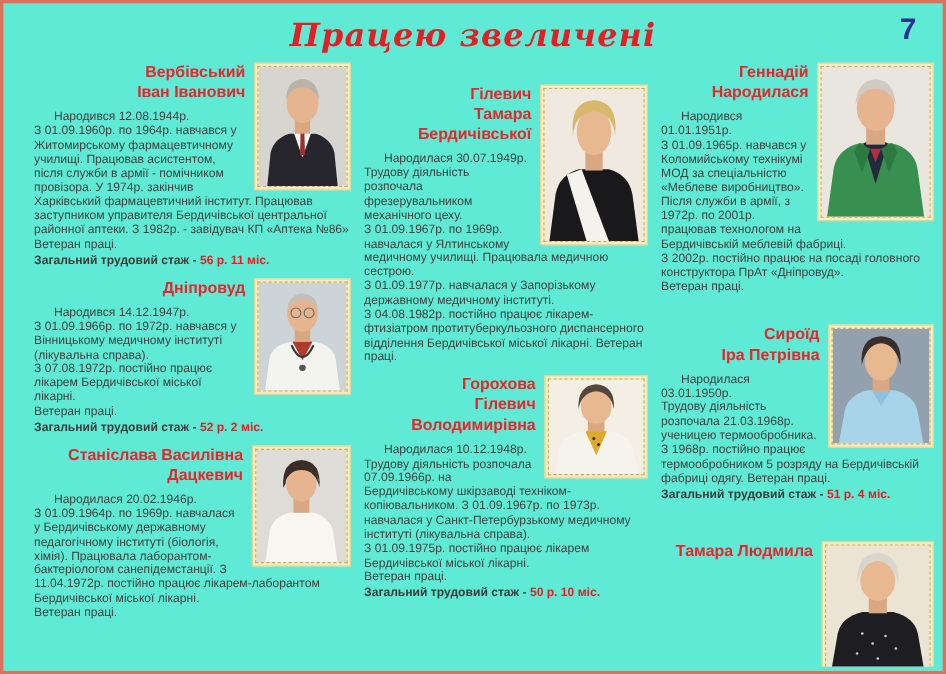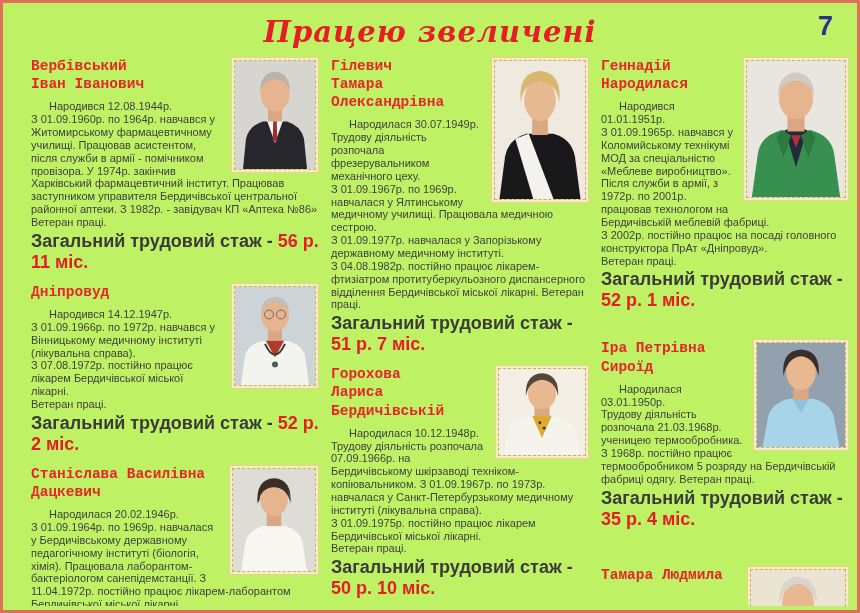--- a/index.html
+++ b/index.html
@@ -1,20 +1,20 @@
 <!DOCTYPE html>
 <html lang="uk"><head>
 <meta charset="utf-8">
 <style>
   * { margin:0; padding:0; box-sizing:border-box; }
   html,body { background:#fff; }
   .page {
     position:relative;
     width:860px; height:613px;
-    background:#bef264;
+    background:#5eead4;
     border:3px solid #e0705c;
     overflow:hidden;
     font-family:"Liberation Sans", sans-serif;
     color:#404040;
   }
   .page-title {
     position:absolute; top:12px; left:0; right:0;
     text-align:center;
     font-family:"DejaVu Serif", serif;
     font-style:italic; font-weight:bold;
@@ -24,34 +24,34 @@
   .page-number {
     position:absolute; top:8px; right:24px;
     font-size:27px; font-weight:bold; color:#2e3192;
   }
   .columns {
     position:absolute; top:50px; left:28px; right:8px; bottom:4px;
     display:flex; gap:12px;
   }
   .col { overflow:hidden; }
   .col-1 { width:288px; }
-  .col-2 { width:258px; }
+  .col-2 { width:258px;margin-top:20px; }
   .col-3 { flex:1; }
   .profile { margin-bottom:10px; }
   .profile::after { content:""; display:block; clear:both; }
   .p-name {
     color:#e8252b; font-weight:bold; font-size:14.5px;
-    text-align:left; line-height:1.25; margin:4px 0 7px 0;font-family:Liberation Mono, monospace;
+    text-align:right; line-height:1.25; margin:4px 0 7px 0;
   }
   .p-name span { display:block; }
   .bio {
     font-size:11px; line-height:1.17;
     white-space:pre-line; text-indent:18px;
   }
-  .stazh { font-size:18px; font-weight:bold; color:#3a3a3a; margin-top:2px; }
+  .stazh { font-size:11px; font-weight:bold; color:#3a3a3a; margin-top:2px; }
   .stazh .value { color:#e41e25; }
   .photo {
     float:right; margin:0 0 4px 8px;
     background:#f6ecc0; padding:3px;
     border:1px solid #e6d392;
     outline:1px dashed #c9b06a; outline-offset:-4px;
   }
   .photo svg { display:block; }
   .ph-v  svg { width:80px;  height:108px; }
   .ph-s  svg { width:80px;  height:98px;  }
@@ -152,46 +152,45 @@
             <rect width="80" height="110" fill="#efe9df"></rect>
             <path d="M4 110 L9 76 Q12 62 28 58 L52 58 Q68 62 71 76 L76 110 Z" fill="#19191c"></path>
             <path d="M18 62 L34 110 L52 110 L30 58 Z" fill="#f4f2ec"></path>
             <rect x="33" y="45" width="14" height="14" fill="#d9a782"></rect>
             <ellipse cx="40" cy="31" rx="14" ry="17" fill="#e8b890"></ellipse>
             <path d="M23 34 Q20 9 40 8 Q60 9 57 34 Q56 18 40 16 Q24 18 23 34 Z" fill="#d9b86d"></path>
           </svg>
         </div>
         <div class="p-name">
           <span>Гілевич</span>
-          <span>Тамара Олександрівна</span>
+          <span>Тамара Бердичівської</span>
         </div>
         <div class="bio">Народилася 30.07.1949р.
 Трудову діяльність розпочала фрезерувальником механічного цеху.
 З 01.09.1967р. по 1969р. навчалася у Ялтинському медичному училищі. Працювала медичною сестрою.
 З 01.09.1977р. навчалася у Запорізькому державному медичному інституті.
 З 04.08.1982р. постійно працює лікарем-фтизіатром протитуберкульозного диспансерного відділення Бердичівської міської лікарні.  Ветеран праці.</div>
-        <div class="stazh"><span>Загальний трудовий стаж - </span><span class="value">51 р. 7 міс.</span></div>
       </div>
 
       <div class="profile">
         <div class="photo ph-g" title="Жінка у білому халаті з жовтою блузою">
           <svg viewBox="0 0 80 80" preserveAspectRatio="none">
             <rect width="80" height="80" fill="#f3efe4"></rect>
             <path d="M4 80 L9 58 Q12 47 28 44 L52 44 Q68 47 71 58 L76 80 Z" fill="#f4f3ec"></path>
             <path d="M31 44 L40 64 L49 44 L40 41 Z" fill="#dfa92b"></path>
             <circle cx="38" cy="50" r="1.3" fill="#333"></circle>
             <circle cx="42" cy="55" r="1.3" fill="#333"></circle>
             <rect x="33" y="33" width="14" height="11" fill="#d9a782"></rect>
             <ellipse cx="40" cy="23" rx="13" ry="14.5" fill="#e8b890"></ellipse>
             <path d="M25 25 Q24 5 40 4 Q56 5 55 25 Q52 11 40 10 Q28 11 25 25 Z" fill="#55463c"></path>
           </svg>
         </div>
         <div class="p-name">
           <span>Горохова</span>
-          <span>Лариса Бердичівській</span>
+          <span>Гілевич Володимирівна</span>
         </div>
         <div class="bio">Народилася 10.12.1948р.
 Трудову діяльність розпочала 07.09.1966р. на Бердичівському шкірзаводі техніком-копіювальником.  З 01.09.1967р. по 1973р. навчалася у Санкт-Петербурзькому медичному інституті (лікувальна справа).
 З 01.09.1975р. постійно працює лікарем Бердичівської міської лікарні.
 Ветеран праці.</div>
         <div class="stazh"><span>Загальний трудовий стаж - </span><span class="value">50 р. 10 міс.</span></div>
       </div>
 
     </div>
 
@@ -211,44 +210,43 @@
             <path d="M25 28 Q26 10 40 9 Q54 10 55 28 Q50 16 40 16 Q30 16 25 28 Z" fill="#cfcbc3"></path>
           </svg>
         </div>
         <div class="p-name">
           <span>Геннадій Народилася</span>
         </div>
         <div class="bio">Народився 01.01.1951р.
 З 01.09.1965р. навчався у Коломийському технікумі МОД за спеціальністю «Меблеве виробництво». Після служби в армії, з 1972р. по 2001р. працював технологом на Бердичівській меблевій фабриці.
 З 2002р. постійно працює на посаді головного конструктора ПрАт «Дніпровуд».
 Ветеран праці.</div>
-        <div class="stazh"><span>Загальний трудовий стаж - </span><span class="value">52 р. 1 міс.</span></div>
       </div>
 
       <div class="spacer-sm"></div>
 
       <div class="profile">
         <div class="photo ph-sy" title="Жінка з темним волоссям у блакитній блузі">
           <svg viewBox="0 0 80 95" preserveAspectRatio="none">
             <rect width="80" height="95" fill="#93a0ad"></rect>
             <path d="M5 95 L10 68 Q13 55 29 51 L51 51 Q67 55 70 68 L75 95 Z" fill="#a8d4ea"></path>
             <path d="M32 51 L40 64 L48 51 L40 48 Z" fill="#8fc2de"></path>
             <rect x="33" y="39" width="14" height="13" fill="#d9a782"></rect>
             <ellipse cx="40" cy="27" rx="13.5" ry="16" fill="#e8b890"></ellipse>
             <path d="M24 30 Q22 7 40 6 Q58 7 56 30 Q52 13 40 12 Q28 13 24 30 Z" fill="#382e2a"></path>
           </svg>
         </div>
         <div class="p-name">
+          <span>Сироїд</span>
           <span>Іра Петрівна</span>
-          <span>Сироїд</span>
         </div>
         <div class="bio">Народилася 03.01.1950р.
 Трудову діяльність розпочала 21.03.1968р. ученицею термообробника.
 З 1968р. постійно працює термообробником 5 розряду на Бердичівській фабриці одягу.   Ветеран праці.</div>
-        <div class="stazh"><span>Загальний трудовий стаж - </span><span class="value">35 р. 4 міс.</span></div>
+        <div class="stazh"><span>Загальний трудовий стаж - </span><span class="value">51 р. 4 міс.</span></div>
       </div>
 
       <div class="spacer-md"></div>
 
       <div class="profile">
         <div class="photo ph-l" title="Жінка із сивим волоссям у чорній кофті">
           <svg viewBox="0 0 80 100" preserveAspectRatio="none">
             <rect width="80" height="100" fill="#ece4d2"></rect>
             <path d="M4 100 L9 70 Q12 57 28 53 L52 53 Q68 57 71 70 L76 100 Z" fill="#1e1e22"></path>
             <g fill="#cfcfd6">

